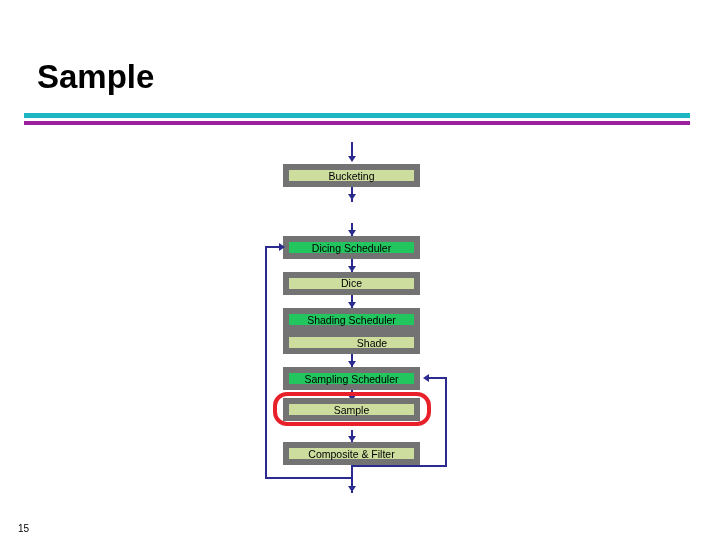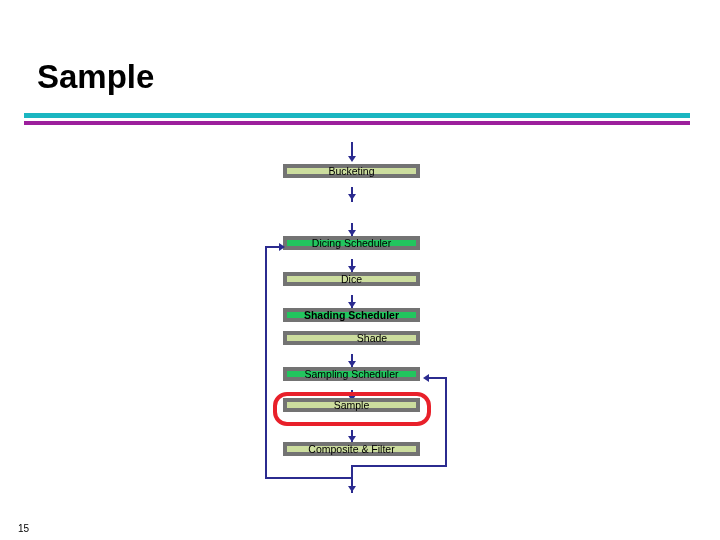--- a/index.html
+++ b/index.html
@@ -57,23 +57,23 @@
     position: absolute;
     left: 255px;
     top: 130px;
     width: 210px;
     height: 360px;
   }
   .node {
     position: absolute;
     left: 28px;
     width: 137px;
-    height: 14px;
+    height: 23px;
     box-sizing: border-box;
-    border: 4px solid #737373;
+    border: 6px solid #737373;
     display: flex;
     align-items: center;
     justify-content: center;
     font-size: 10.5px;
     color: #000000;
     font-family: "Liberation Sans", sans-serif;
     background: #ccdd9e;
   }
   .node.sched {
     background: #22c55e;
@@ -168,27 +168,27 @@
 
     <div class="node sched" style="top:94px;">
       <span>Dicing Scheduler</span>
     </div>
     <div class="arrow-v" style="left:96px; top:117px; height:15px;"></div>
     <div class="arrowhead-down" style="left:93px; top:124px;"></div>
 
     <div class="arrow-h" style="left:10px; top:104px; width:18px;"></div>
     <div class="arrowhead-right" style="left:24px; top:101px;"></div>
 
-    <div class="node" style="top:130px;">
+    <div class="node" style="top:130px;align-items:flex-end;">
       <span>Dice</span>
     </div>
     <div class="arrow-v" style="left:96px; top:153px; height:15px;"></div>
     <div class="arrowhead-down" style="left:93px; top:160px;"></div>
 
-    <div class="node sched" style="top:166px;font-weight:bold;">
+    <div class="node sched" style="top:166px;">
       <span>Shading Scheduler</span>
     </div>
 
     <div class="node" style="top:189px;padding-left:41px;">
       <span>Shade</span>
     </div>
     <div class="arrow-v" style="left:96px; top:212px; height:15px;"></div>
     <div class="arrowhead-down" style="left:93px; top:219px;"></div>
 
     <div class="node sched" style="top:225px;">

